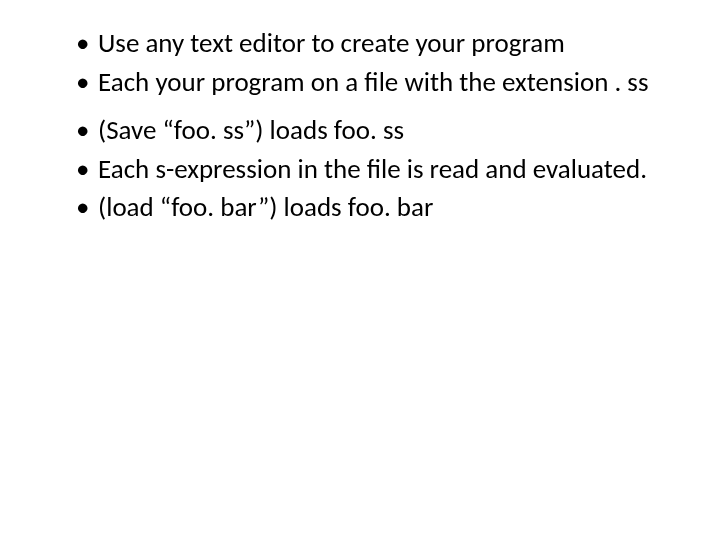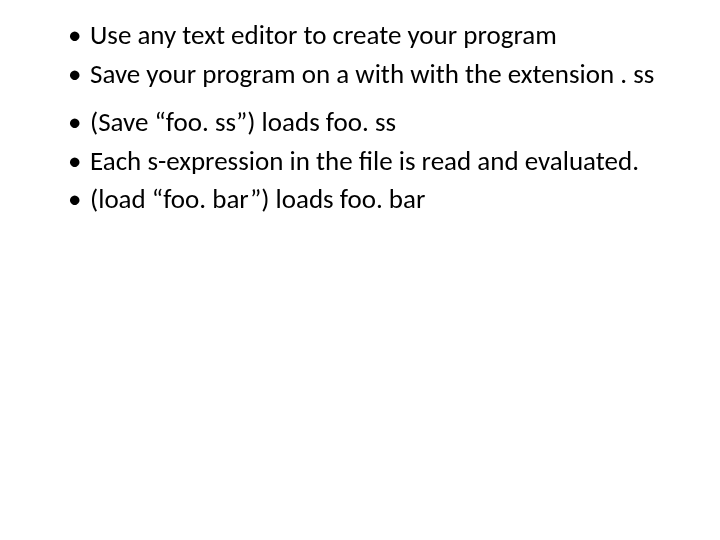--- a/index.html
+++ b/index.html
@@ -19,21 +19,21 @@
   }
   .title {
     text-align: center;
     font-weight: 700;
     font-size: 38px;
     margin: 6px 0 42px 0;
     letter-spacing: 0.2px;
   }
   ul.bullets {
     list-style: none;
-    margin: 0;
+    margin: 8px;
     padding: 0 10px 0 28px;
   }
   ul.bullets > li {
     position: relative;
     font-size: 27px;
     line-height: 1.28;
     margin: 0 0 4px 0;
     padding-left: 22px;
   }
   ul.bullets > li::before {
@@ -47,19 +47,19 @@
   .gap {
     height: 10px;
   }
 </style>
 </head>
 <body>
 
 <div class="slide">
   <ul class="bullets">
     <li>Use any text editor to create your program</li>
-    <li>Save your program on a with with the extension . ss</li>
+    <li>Each your program on a file with the extension . ss</li>
     <div class="gap"></div>
     <li>(Save “foo. ss”) loads foo. ss</li>
     <li>Each s-expression in the file is read and evaluated.</li>
     <li>(load “foo. bar”) loads foo. bar</li>
   </ul>
 </div>
 
 </body></html>

